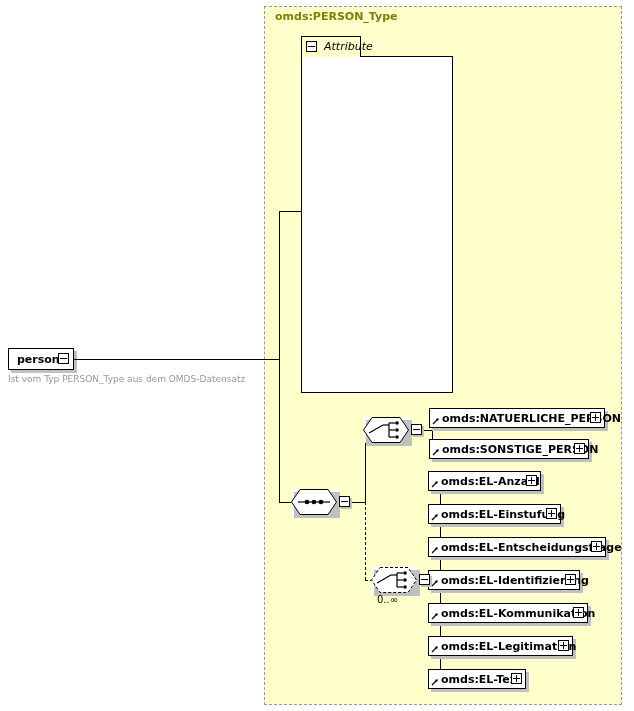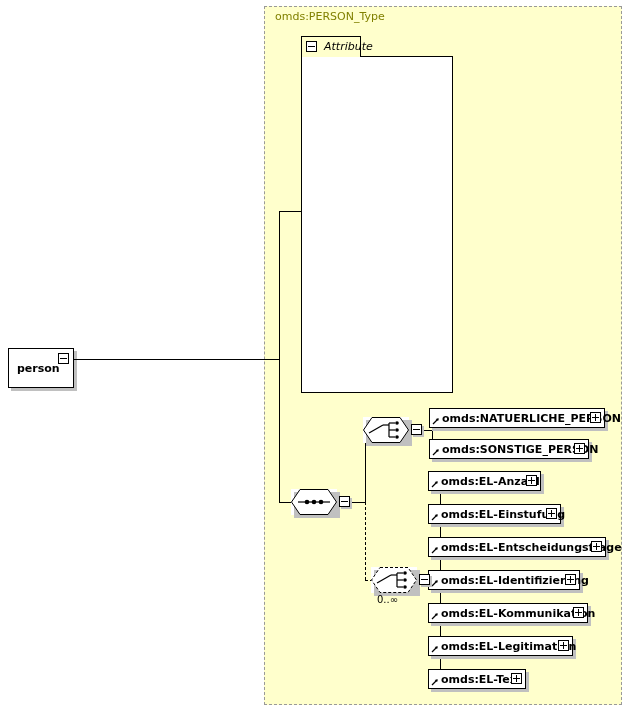--- a/index.html
+++ b/index.html
@@ -25,21 +25,21 @@
     height: 699px;
     background: #ffffcc;
     border: 1px dashed #999999;
     box-sizing: border-box;
   }
   .type-title {
     position: absolute;
     left: 275px;
     top: 10px;
     font-size: 11px;
-    font-weight: normal;
+    font-weight: bold;
     color: #808000;
     white-space: nowrap;
   }
 
   
   .attr-tab {
     position: absolute;
     left: 301px;
     top: 36px;
     width: 60px;
@@ -121,21 +121,21 @@
   .attr-note {
     position: absolute;
     font-size: 9px;
     color: #999999;
     white-space: nowrap;
   }
 
   
   .elem-node {
     position: absolute;
-    height: 40px;
+    height: 22px;
     background: #ffffff;
     border: 1px solid #000000;
     box-sizing: border-box;
     box-shadow: 3px 3px 0 0 #c0c0c0;
     display: flex;
     align-items: center;
     font-size: 11px;
     font-weight: bold;
     color: #000000;
     white-space: nowrap;
@@ -240,20 +240,21 @@
 
 <div id="root">
 
   <div class="type-container"></div>
   <div class="type-title">omds:PERSON_Type</div>
 
   <div class="elem-node" id="person-node" style="left:8px; top:348px; width:66px;">
     <span>person</span>
     <span class="pm"></span>
   </div>
+  <div class="elem-note" style="left:8px; top:374px;">Ist vom Typ PERSON_Type aus dem OMDS-Datensatz</div>
 
   <div class="ln h" style="left:74px; top:359px; width:205px;"></div>
   <div class="ln v" style="left:279px; top:211px; height:291px;"></div>
   <div class="ln h" style="left:279px; top:211px; width:22px;"></div>
   <div class="ln h" style="left:279px; top:502px; width:12px;"></div>
 
   <div class="attr-tab">
     <span class="pm" style="left:4px; top:4px;"></span>
     <span class="tab-label">Attribute</span>
   </div>

